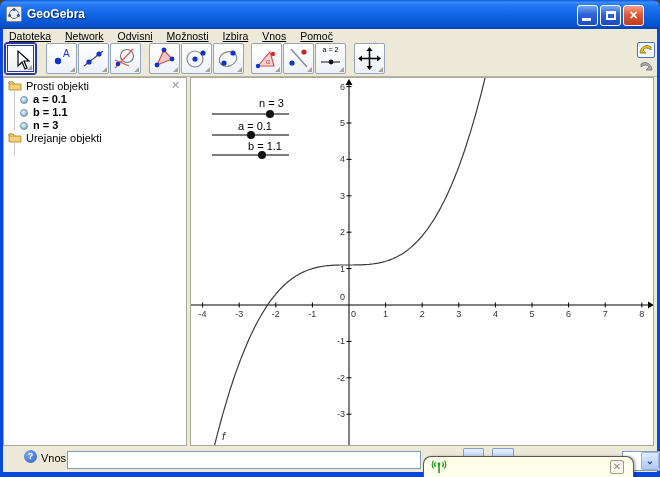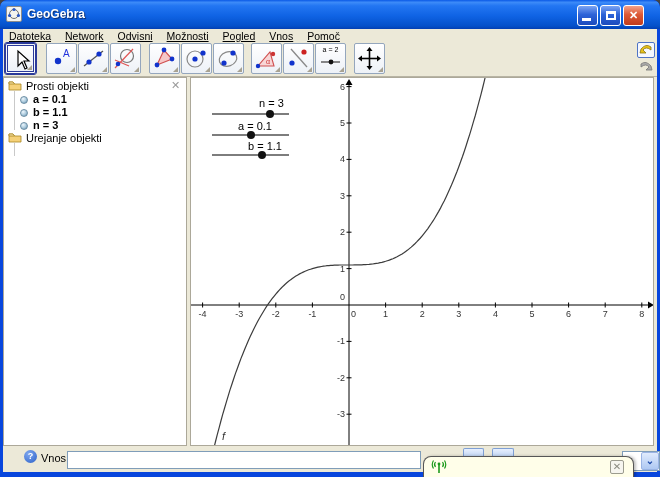--- a/index.html
+++ b/index.html
@@ -96,21 +96,21 @@
     <span class="winbtn close" style="left:623px;">✕</span>
   </div>
 
   <div class="client"></div>
 
   <div class="menubar">
     <span>Datoteka</span>
     <span>Network</span>
     <span>Odvisni</span>
     <span>Možnosti</span>
-    <span>Pogled</span>
+    <span>Izbira</span>
     <span>Vnos</span>
     <span>Pomoč</span>
   </div>
 
   <div class="toolbar">
     <span class="tbtn selected" style="left:2px;">
       <svg width="25" height="25" viewBox="0 0 25 25">
         <polygon points="8,3 8,18 12,14 15,21 17,20 14,13 19,13" fill="#fff" stroke="#000" stroke-width="1.2"></polygon>
       </svg>
         <span class="corner"></span>

